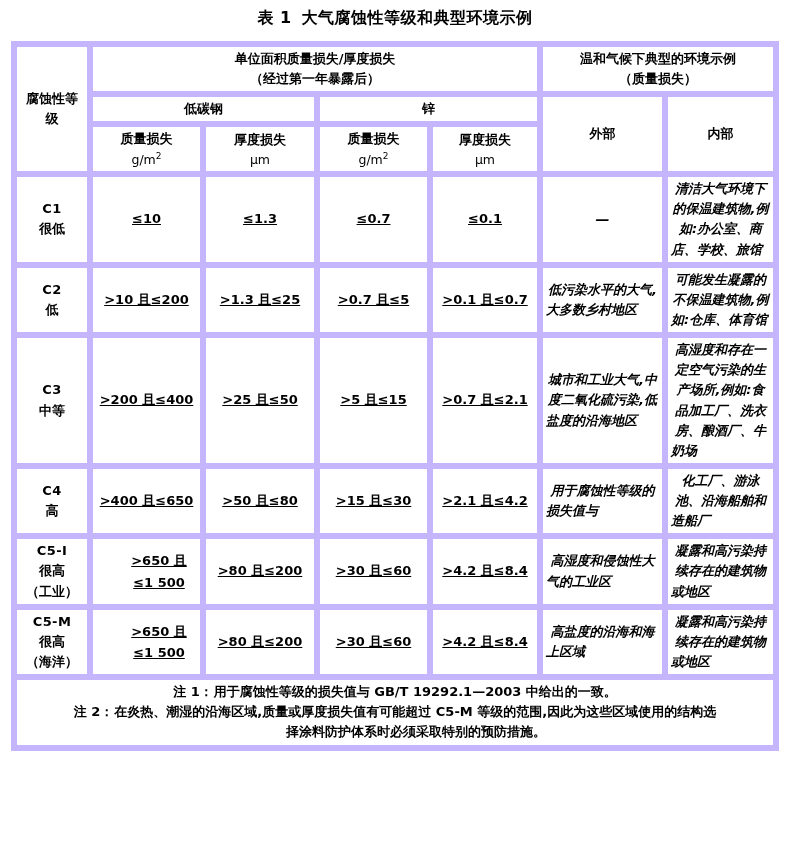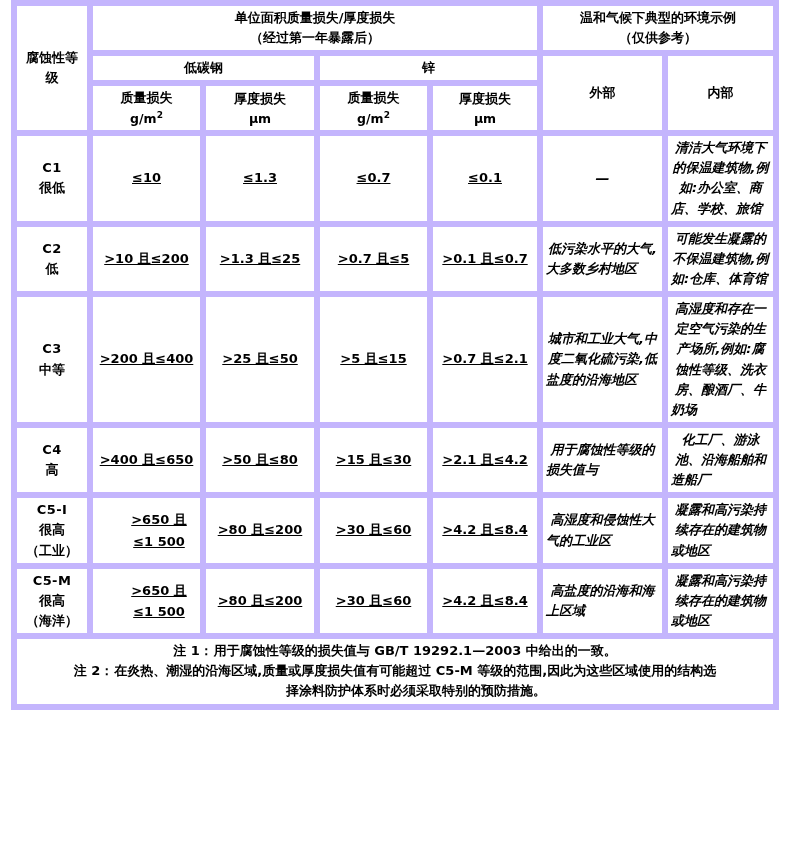--- a/index.html
+++ b/index.html
@@ -47,21 +47,21 @@
     font-size: 13px;
     line-height: 1.55;
   }
   
   .thick-bottom { border-bottom: 2px solid #000 !important; }
   .thick-right  { border-right: 2px solid #000 !important; }
   .thick-top    { border-top: 2px solid #000 !important; margin-top: 44px; }
 
   .hdr { font-size: 13.5px; }
   .hdr-big { font-size: 14px; }
-  .unit { font-size: 12.5px; font-weight: bold; }
+  .unit { font-size: 12.5px; font-weight: normal; }
   .unit sup { font-size: 9px; vertical-align: super; }
 
   .grade-cell { font-size: 13.5px; line-height: 1.7; }
   .grade-cell .code { letter-spacing: 0.4px; }
 
   .val-cell { font-size: 12.5px; white-space: nowrap; text-decoration: underline; }
   .val-cell.two-line { white-space: normal; line-height: 1.65; padding-left: 28px; }
 
   .desc-cell {
     text-align: justify;
@@ -96,20 +96,23 @@
   col.c-v3     { width: 113px; }
   col.c-v4     { width: 110px; }
   col.c-out    { width: 125px; }
   col.c-in     { width: 111px; }
 </style>
 </head>
 <body>
 
 <div class="page">
 
+  <div class="table-title">
+    <span class="t-num">表 1</span><span>大气腐蚀性等级和典型环境示例</span>
+  </div>
 
   <table class="std">
     <colgroup>
       <col class="c-grade">
         <col class="c-v1">
         <col class="c-v2">
         <col class="c-v3">
         <col class="c-v4">
         <col class="c-out">
         <col class="c-in">
@@ -117,21 +120,21 @@
     <tbody>
 
       <tr>
         <td rowspan="3" class="hdr-big thick-right thick-bottom">腐蚀性等级</td>
         <td colspan="4" class="hdr-big thick-right">
           <div>单位面积质量损失/厚度损失</div>
           <div>（经过第一年暴露后）</div>
         </td>
         <td colspan="2" class="hdr-big">
           <div>温和气候下典型的环境示例</div>
-          <div>（仅供参考）</div>
+          <div>（质量损失）</div>
         </td>
       </tr>
 
       <tr>
         <td colspan="2" class="hdr">低碳钢</td>
         <td colspan="2" class="hdr thick-right">锌</td>
         <td rowspan="2" class="hdr thick-bottom">外部</td>
         <td rowspan="2" class="hdr thick-bottom">内部</td>
       </tr>
 
@@ -181,21 +184,21 @@
         <tr>
           <td class="grade-cell thick-right">
             <div class="code">C3</div>
             <div>中等</div>
           </td>
           <td class="val-cell">&gt;200 且≤400</td>
           <td class="val-cell">&gt;25 且≤50</td>
           <td class="val-cell">&gt;5 且≤15</td>
           <td class="val-cell thick-right">&gt;0.7 且≤2.1</td>
           <td class="desc-cell">城市和工业大气,中度二氧化硫污染,低盐度的沿海地区</td>
-          <td class="desc-cell">高湿度和存在一定空气污染的生产场所,例如:腐蚀性等级、洗衣房、酿酒厂、牛奶场</td>
+          <td class="desc-cell">高湿度和存在一定空气污染的生产场所,例如:食品加工厂、洗衣房、酿酒厂、牛奶场</td>
         </tr>
         <tr>
           <td class="grade-cell thick-right">
             <div class="code">C4</div>
             <div>高</div>
           </td>
           <td class="val-cell">&gt;400 且≤650</td>
           <td class="val-cell">&gt;50 且≤80</td>
           <td class="val-cell">&gt;15 且≤30</td>
           <td class="val-cell thick-right">&gt;2.1 且≤4.2</td>

